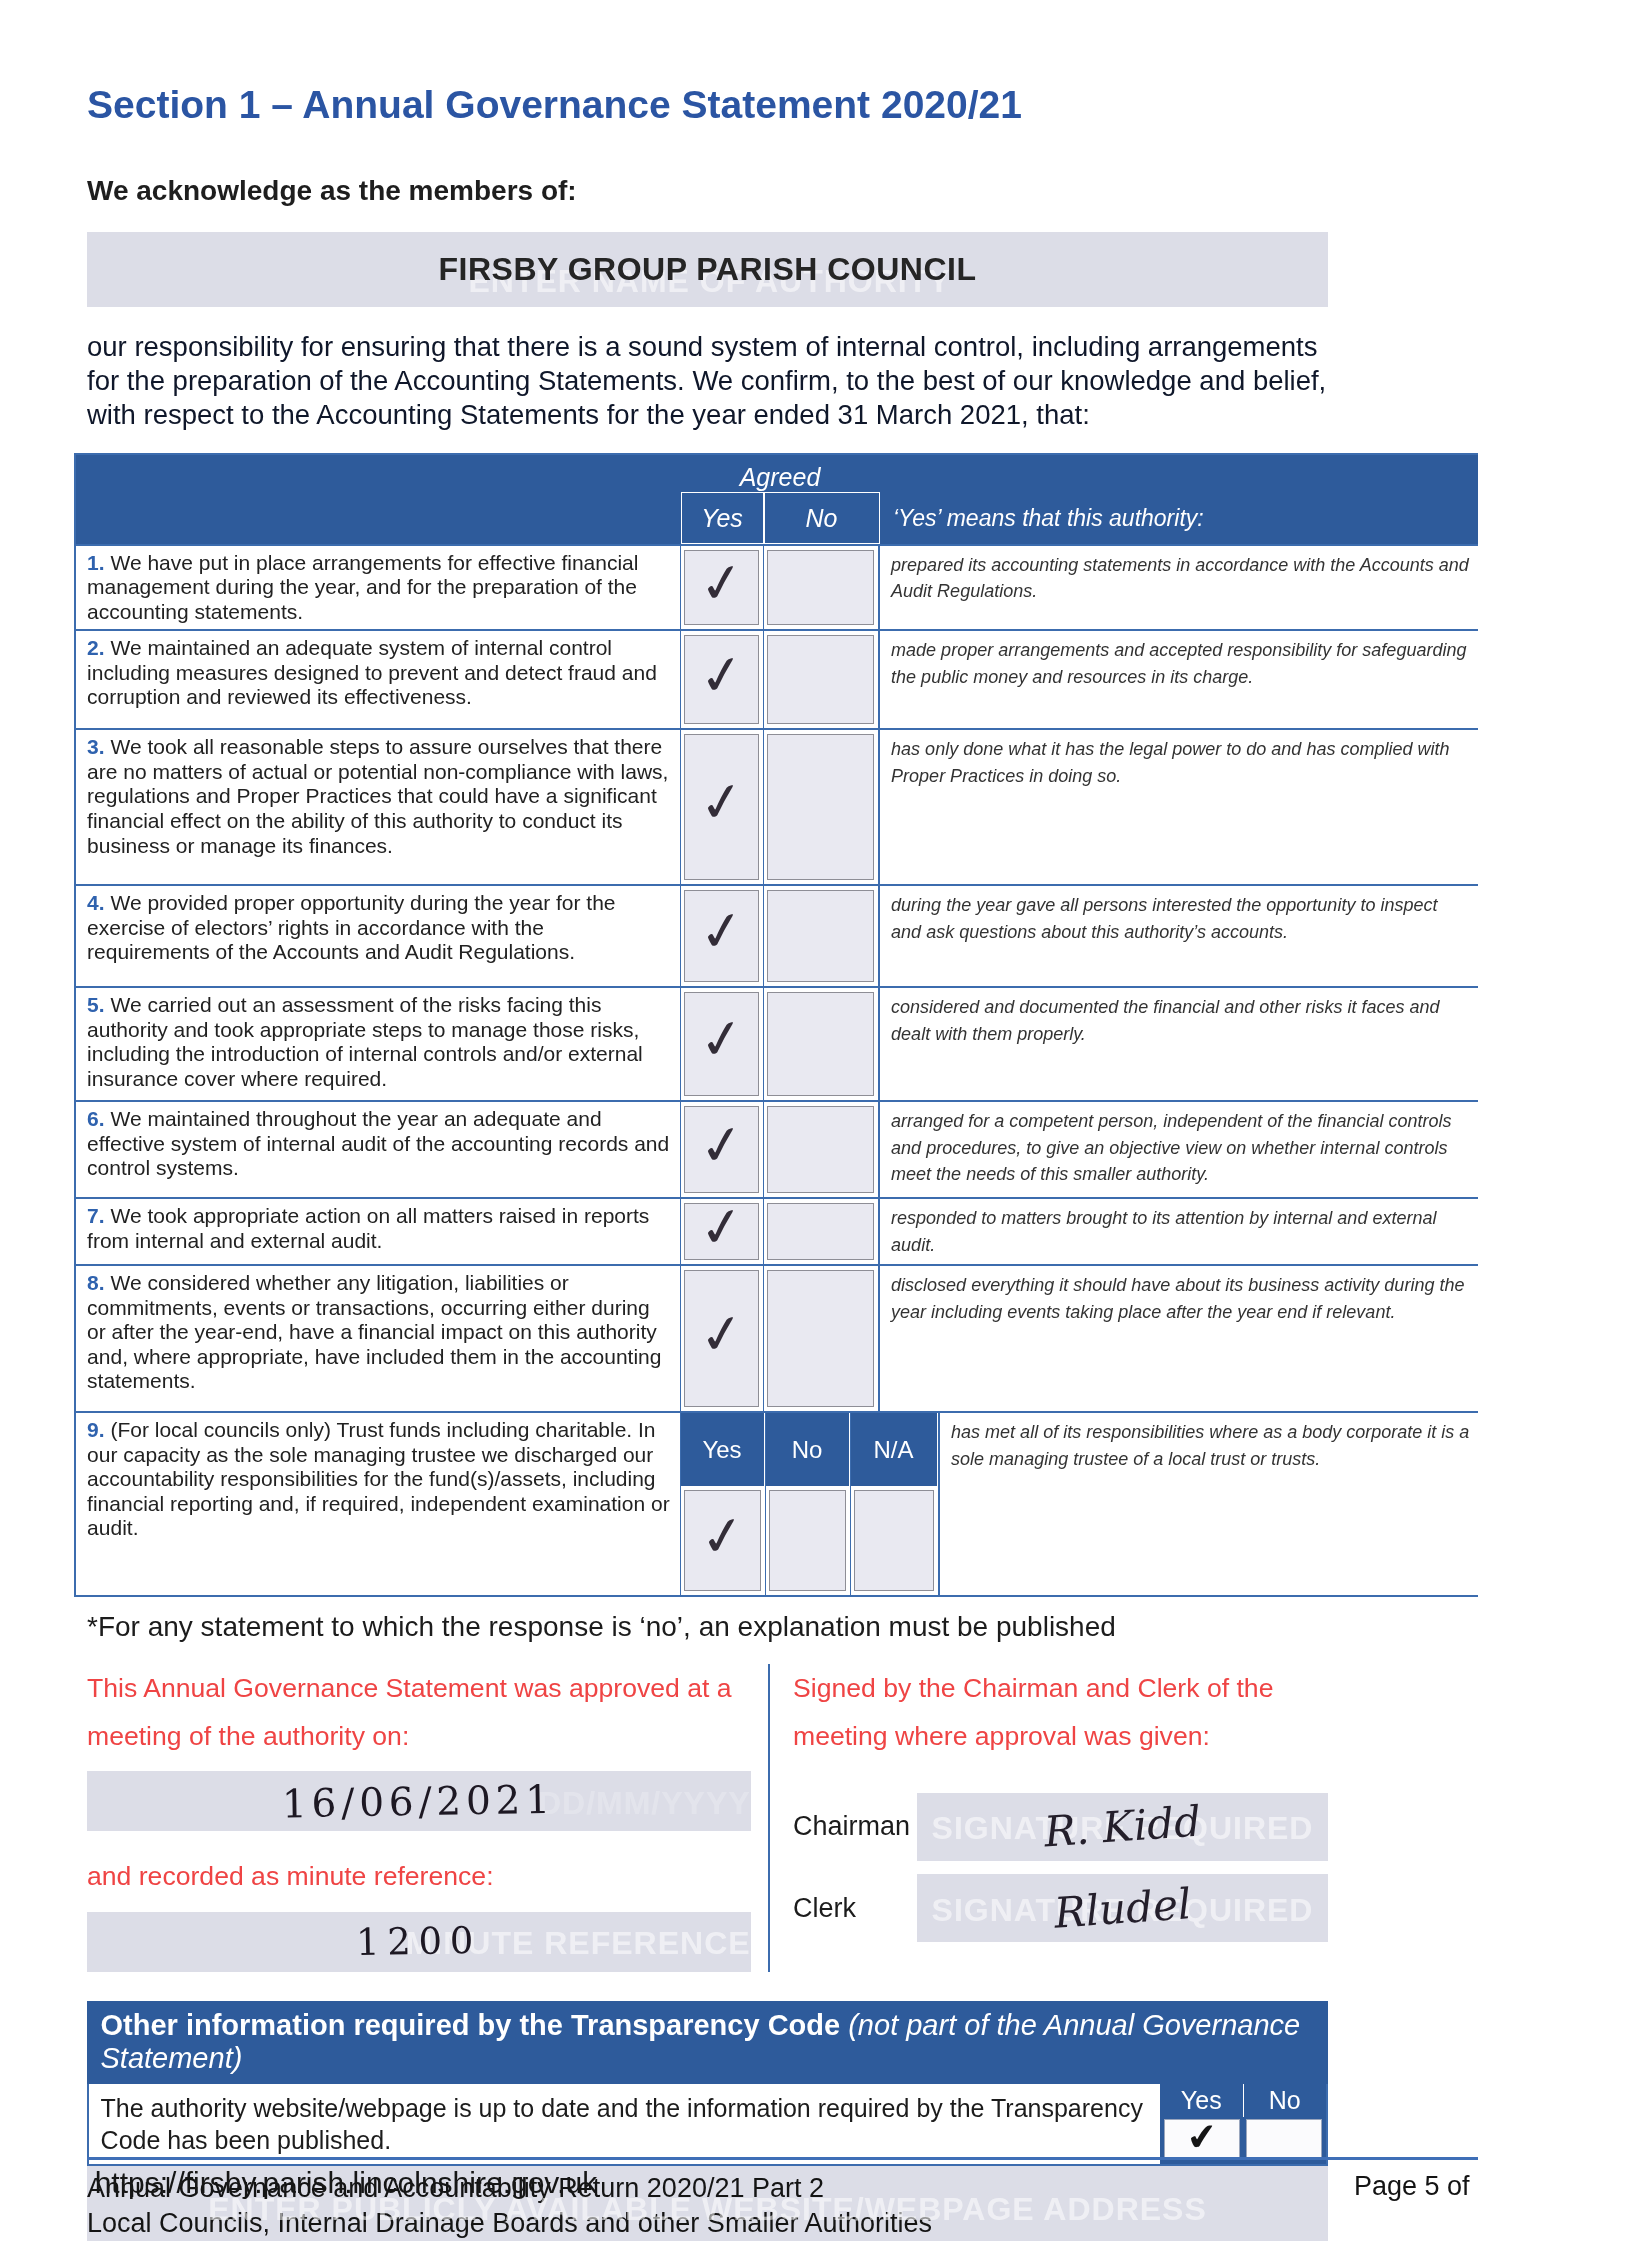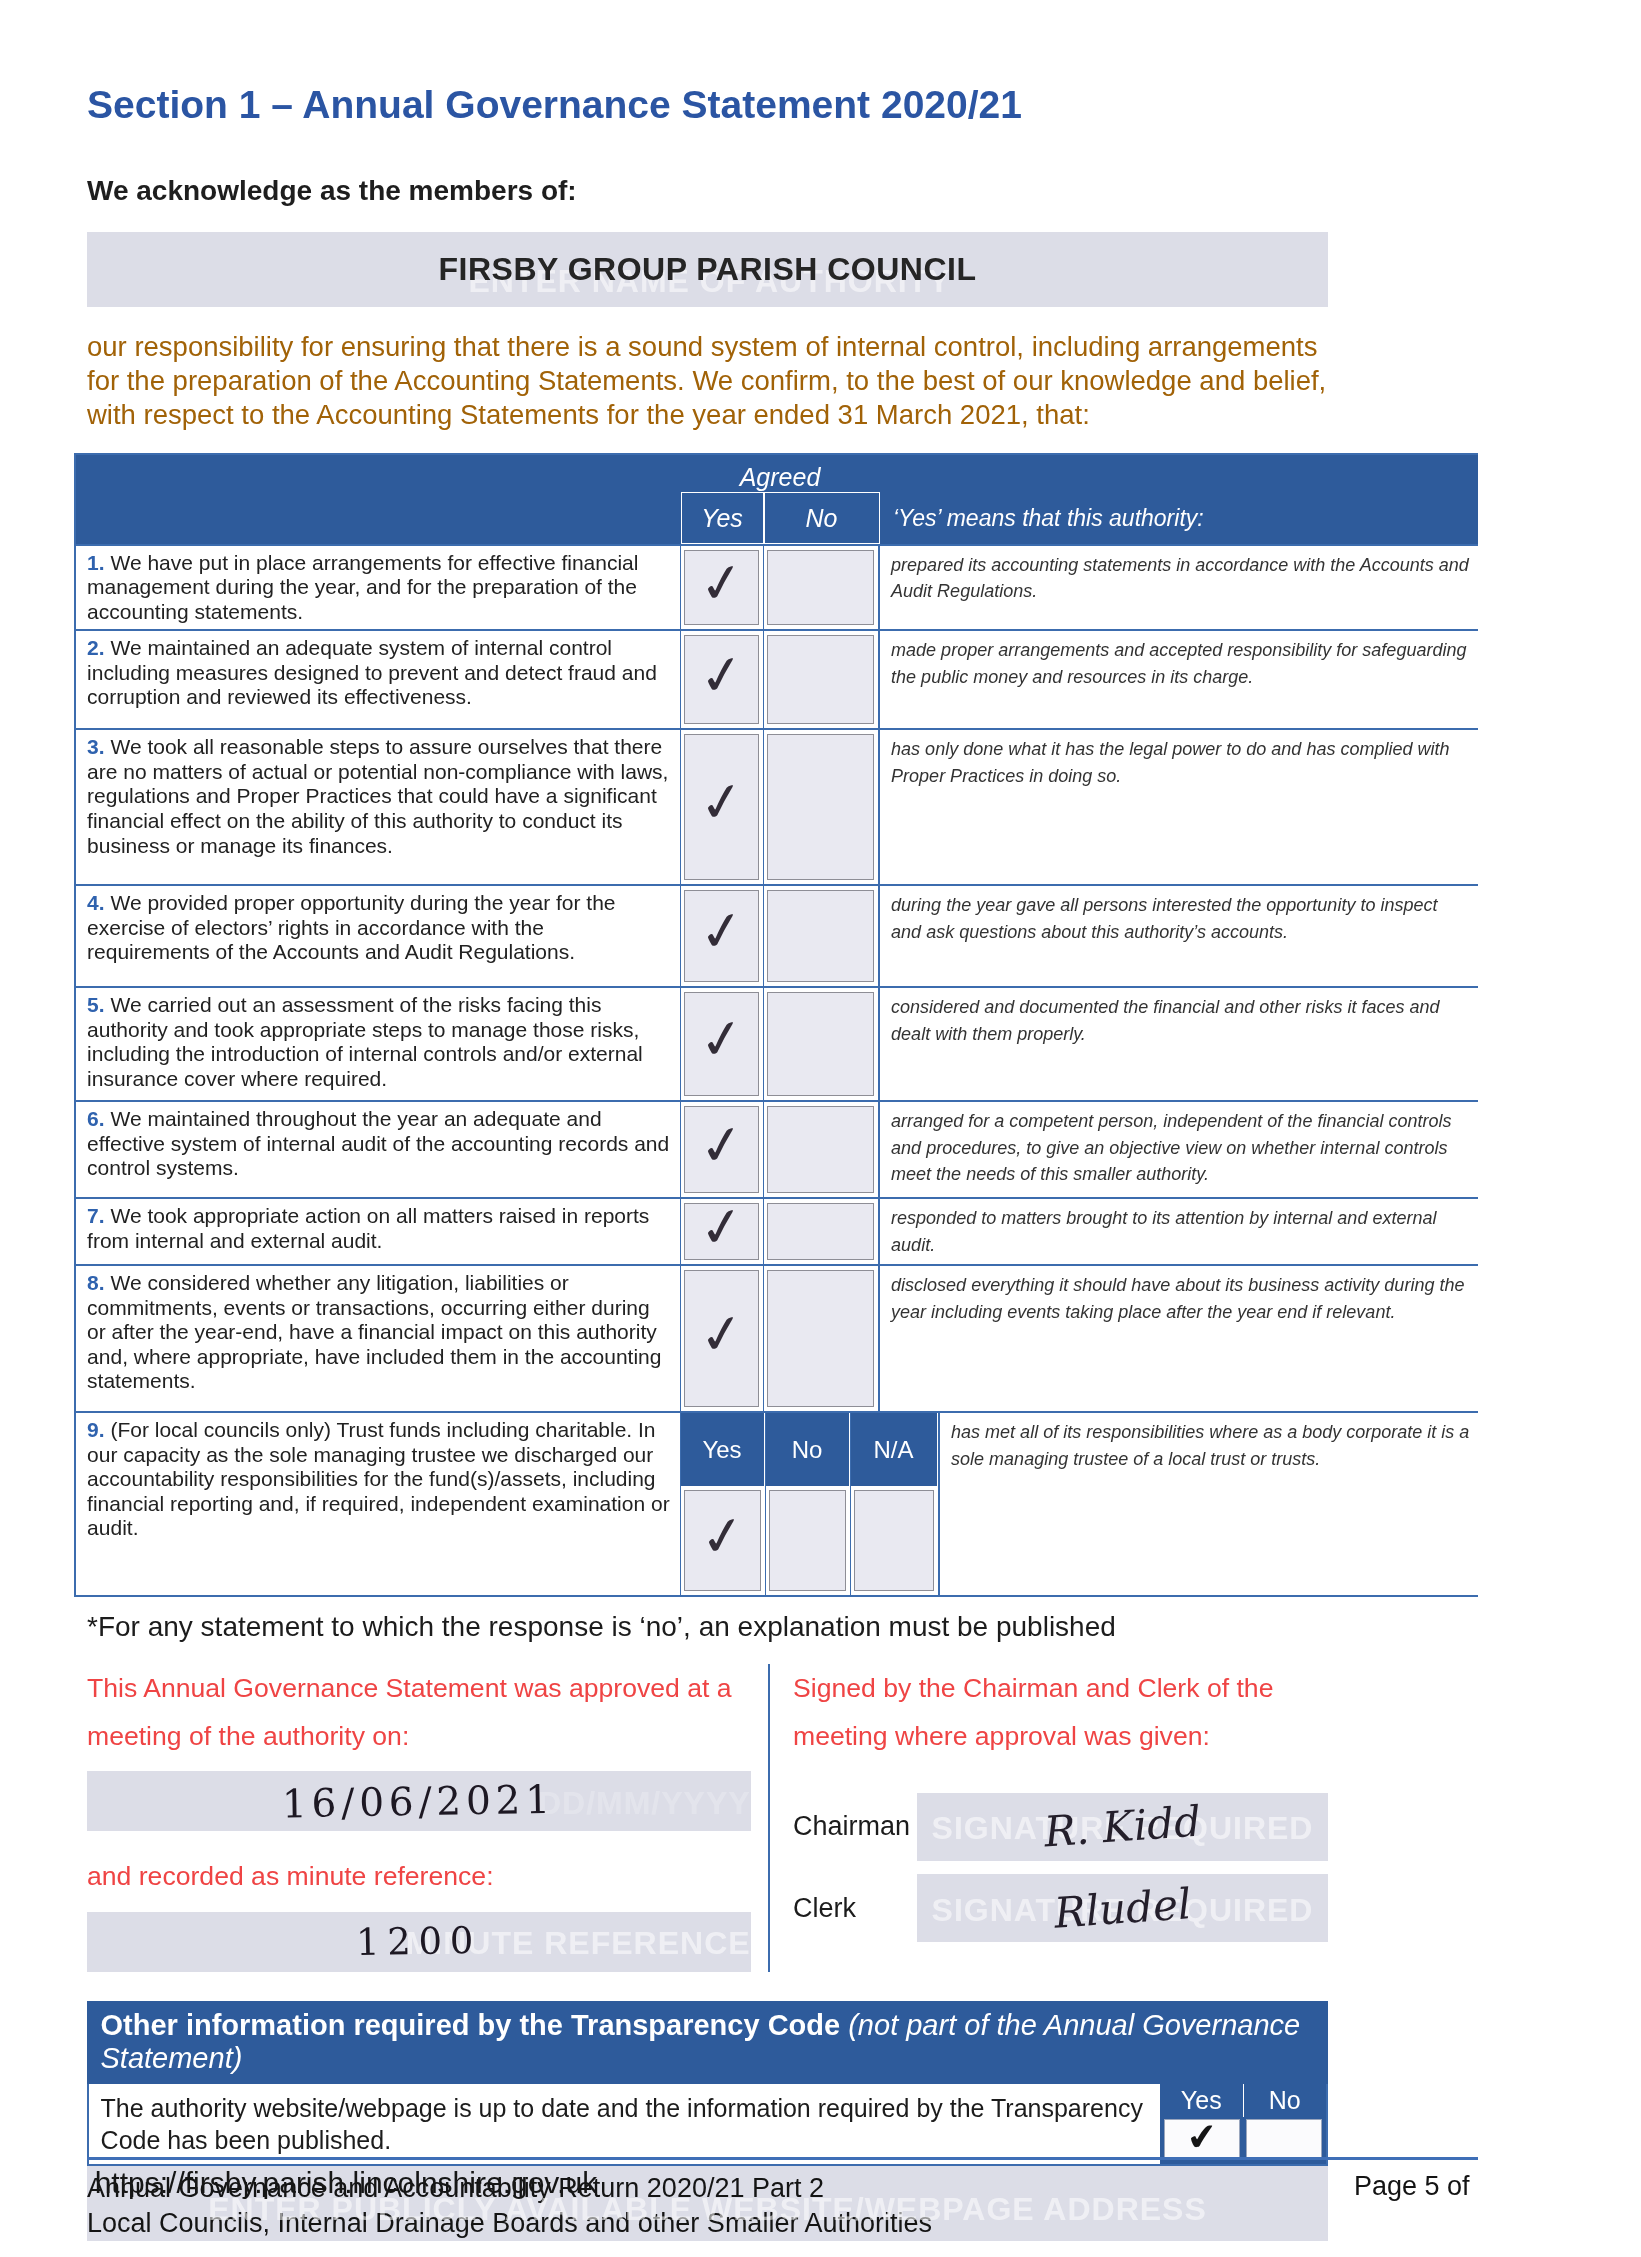--- a/index.html
+++ b/index.html
@@ -12,21 +12,21 @@
   .intro{margin-top:48px;font-size:28px;color:#1e1e1e;font-weight:bold;}
 
   
   .name-box{position:relative;margin-top:25px;height:75px;background:#dcdde7;
             display:flex;align-items:center;justify-content:center;}
   .name-text{position:relative;z-index:2;font-size:32px;font-weight:bold;color:#252525;letter-spacing:0.5px;}
   .watermark{position:absolute;z-index:1;color:#ffffff;opacity:.55;font-weight:bold;
              font-size:32px;white-space:nowrap;letter-spacing:1px;}
   .name-box .watermark{left:4px;right:0;top:31px;text-align:center;}
 
-  .para{margin-top:23px;font-size:27.5px;line-height:34px;color:#a16207;}
+  .para{margin-top:23px;font-size:27.5px;line-height:34px;color:#0f172a;}
 
   
   .agree-table{margin-top:21px;margin-left:-13.5px;width:1412px;
                border:2.9px solid #3c6cae;box-sizing:border-box;}
   .thead{display:grid;grid-template-columns:605px 83px 116px 1fr;grid-template-rows:37px 52px;
          background:#2e5b9b;color:#fff;}
   .agreed{grid-column:2/4;grid-row:1;font-style:italic;font-size:25px;text-align:center;padding-top:7.7px;}
   .hbox{display:flex;align-items:center;justify-content:center;font-style:italic;font-size:25px;}
   .ybox{grid-column:2;grid-row:2;border:1.9px solid #fff;border-right:1px solid #fff;}
   .nbox{grid-column:3;grid-row:2;border:1.9px solid #fff;border-left:1px solid #fff;}

